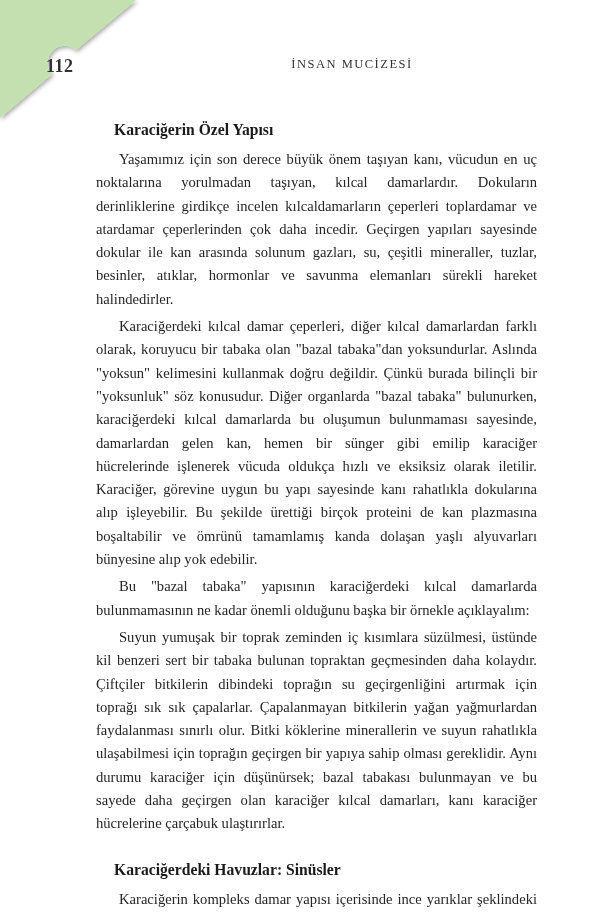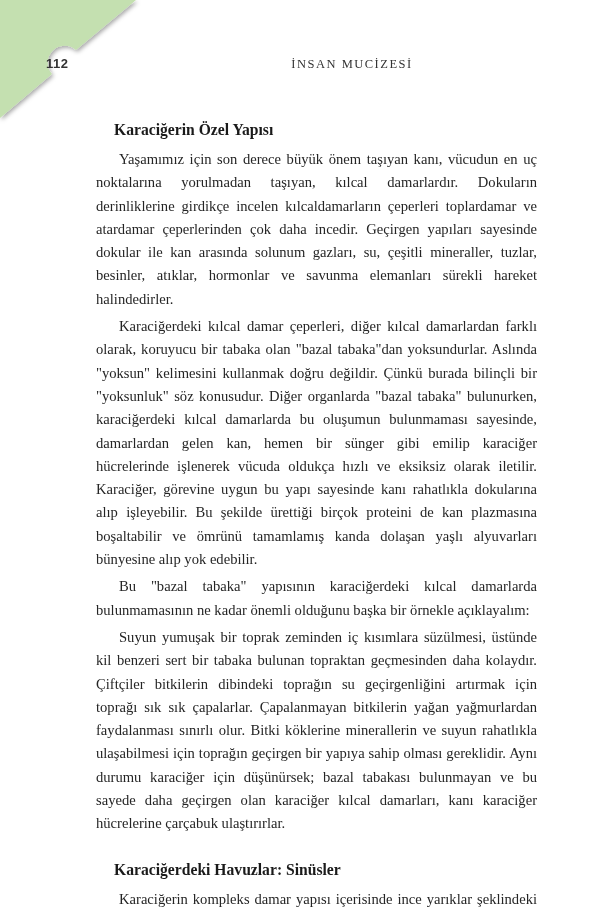--- a/index.html
+++ b/index.html
@@ -5,22 +5,22 @@
   html, body { margin:0; padding:0; }
   body {
     width:616px; height:912px; position:relative; overflow:hidden;
     background:#ffffff;
     font-family:"Liberation Serif","DejaVu Serif",serif;
     color:#222;
   }
   .corner { position:absolute; left:0; top:0; width:150px; height:140px; }
   .page-num {
     position:absolute; left:46px; top:56px;
-    font-family:Liberation Sans, sans-serif;
-    font-size:13px; font-weight:bold; color:#333; letter-spacing:0.5px;text-align:center;
+    font-family:Liberation Serif, serif;
+    font-size:18px; font-weight:bold; color:#333; letter-spacing:0.5px;text-align:center;
   }
   .running-head {
     position:absolute; left:0; width:616px; top:57px; text-align:center;
     padding-left:48px; box-sizing:border-box;
     font-size:12.5px; letter-spacing:1.5px; color:#333;margin-left:20px;
   }
   .content {
     position:absolute; left:92px; top:116px; width:449px;
   }
   h2 {

